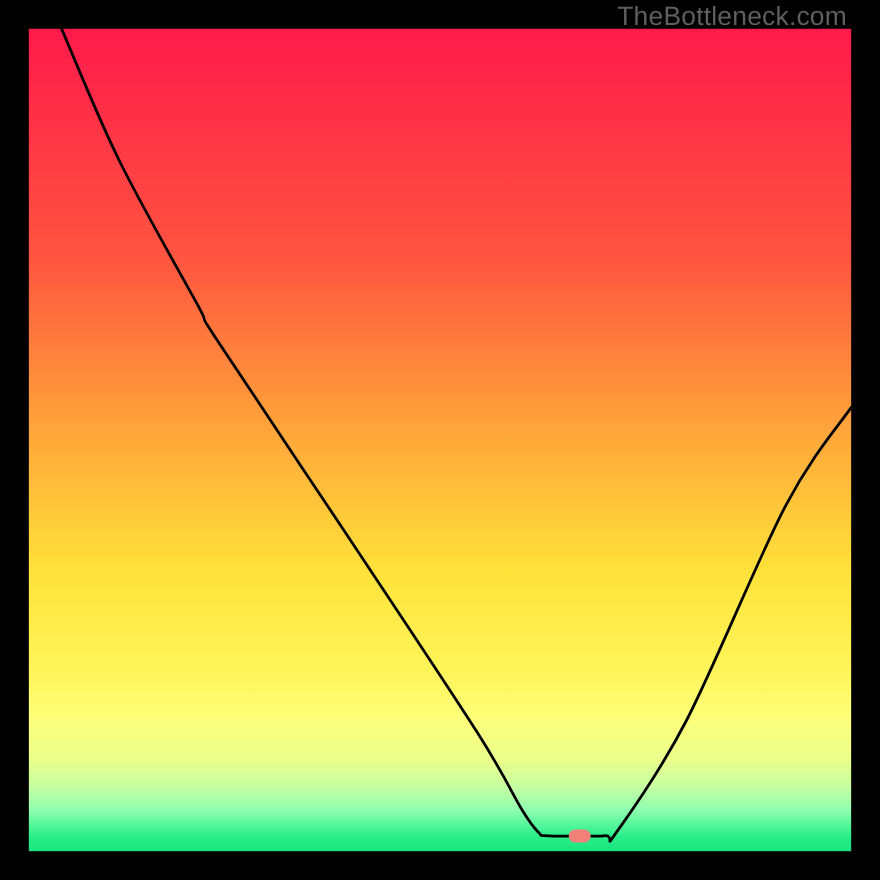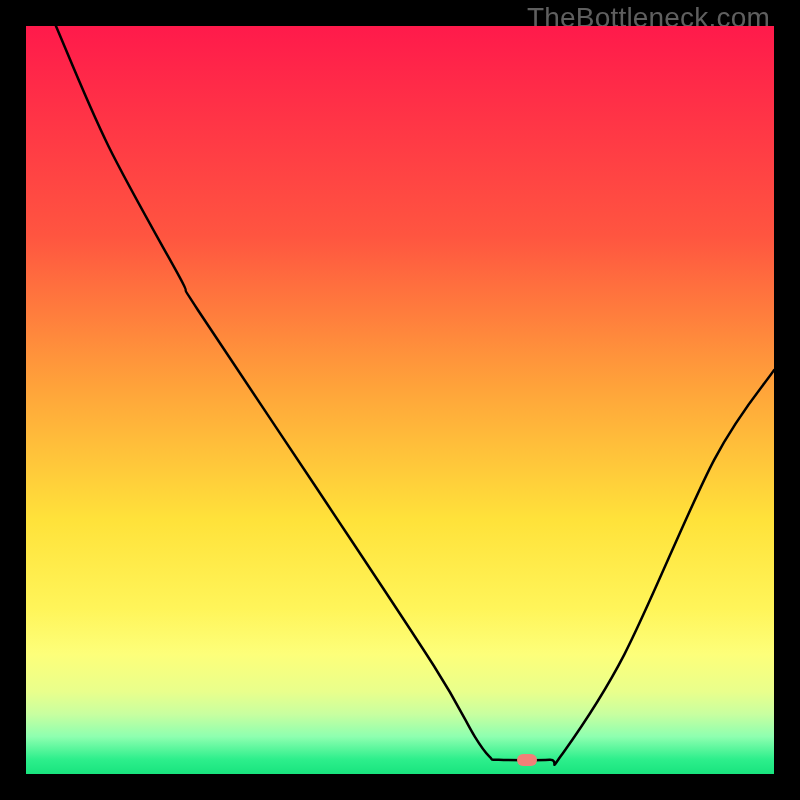--- a/index.html
+++ b/index.html
@@ -15,21 +15,21 @@
     left: 26px;
     top: 26px;
     width: 748px;
     height: 748px;
   }
   .watermark {
     position: absolute;
     top: 2px;
     right: 30px;
     font-family: Arial, Helvetica, sans-serif;
-    font-size: 28px;
+    font-size: 24px;
     font-weight: 500;
     color: #5f5f5f;
     letter-spacing: 0.2px;
   }
   .gradient-bg {
     position: absolute;
     left: 0; top: 0;
     width: 100%;
     height: 100%;
   }

